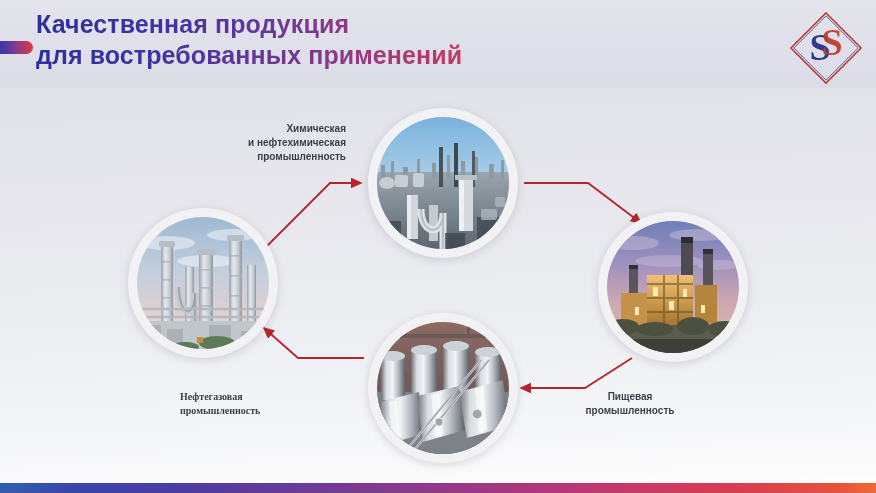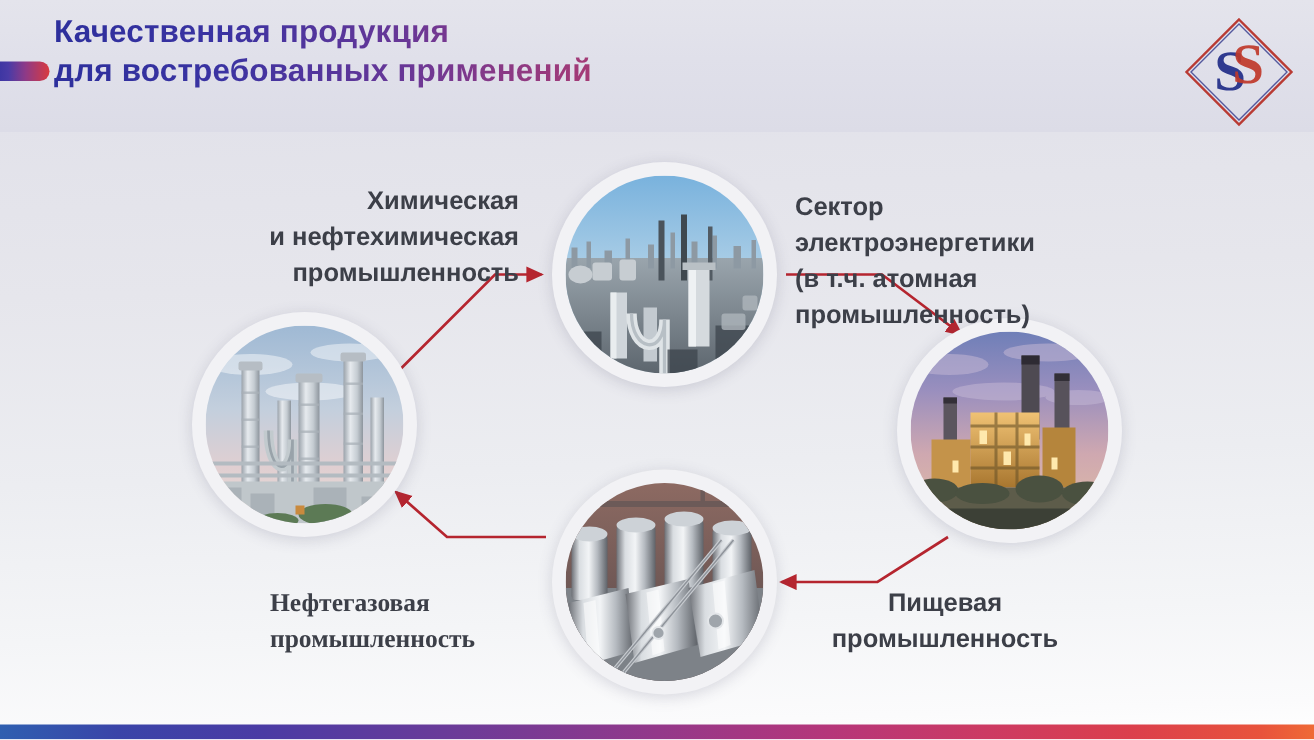--- a/index.html
+++ b/index.html
@@ -33,21 +33,21 @@
     height: 13px;
     border-radius: 7px;
     background: linear-gradient(90deg, #2b2f9e 0%, #4a3ba6 35%, #8e3a87 62%, #d93a3f 100%);
   }
 
   #page-title {
     position: absolute;
     left: 36px;
     top: 9px;
     width: 700px;
-    font-size: 21px;
+    font-size: 25px;
     font-weight: bold;
     line-height: 1.22;
     letter-spacing: 0.1px;
     white-space: pre-line;
     background: linear-gradient(92deg,
         #2d2f9c 0%,
         #3a33a2 16%,
         #6a3796 34%,
         #9b3a7c 48%,
         #c43a5c 62%,
@@ -99,21 +99,21 @@
   }
   .node svg { display: block; width: 100%; height: 100%; }
 
   #node-chem   { left: 368px; top: 20px;  width: 150px; height: 150px; }
   #node-power  { left: 598px; top: 124px; width: 150px; height: 150px; }
   #node-food   { left: 368px; top: 225px; width: 150px; height: 150px; }
   #node-oilgas { left: 128px; top: 120px; width: 150px; height: 150px; }
 
   .label {
     position: absolute;
-    font-size: 17px;
+    font-size: 10px;
     font-weight: bold;
     line-height: 1.42;
     color: #3c3f48;
     white-space: pre-line;
   }
   #label-chem   { left: 178px; top: 34px;  width: 168px; text-align: right; }
   #label-power  { left: 530px; top: 38px;  width: 220px; text-align: left; }
   #label-oilgas { left: 180px; top: 302px; width: 166px; text-align: left; font-family: Liberation Serif, serif; }
   #label-food   { left: 530px; top: 302px; width: 200px; text-align: center; }
 
@@ -446,23 +446,20 @@
           <rect x="12" y="118" width="7" height="7" fill="#c98a3e"></rect>
           <rect x="60" y="120" width="6" height="6" fill="#c98a3e"></rect>
         </svg>
       </div>
     </div>
 
     <div id="label-chem" class="label">Химическая
 и нефтехимическая
 промышленность</div>
 
-    <div id="label-power" class="label">Сектор электроэнергетики
-(в т.ч. атомная
-промышленность)</div>
 
     <div id="label-food" class="label">Пищевая
 промышленность</div>
 
     <div id="label-oilgas" class="label">Нефтегазовая
 промышленность</div>
   </div>
 
   <div id="bottom-bar"></div>
 

